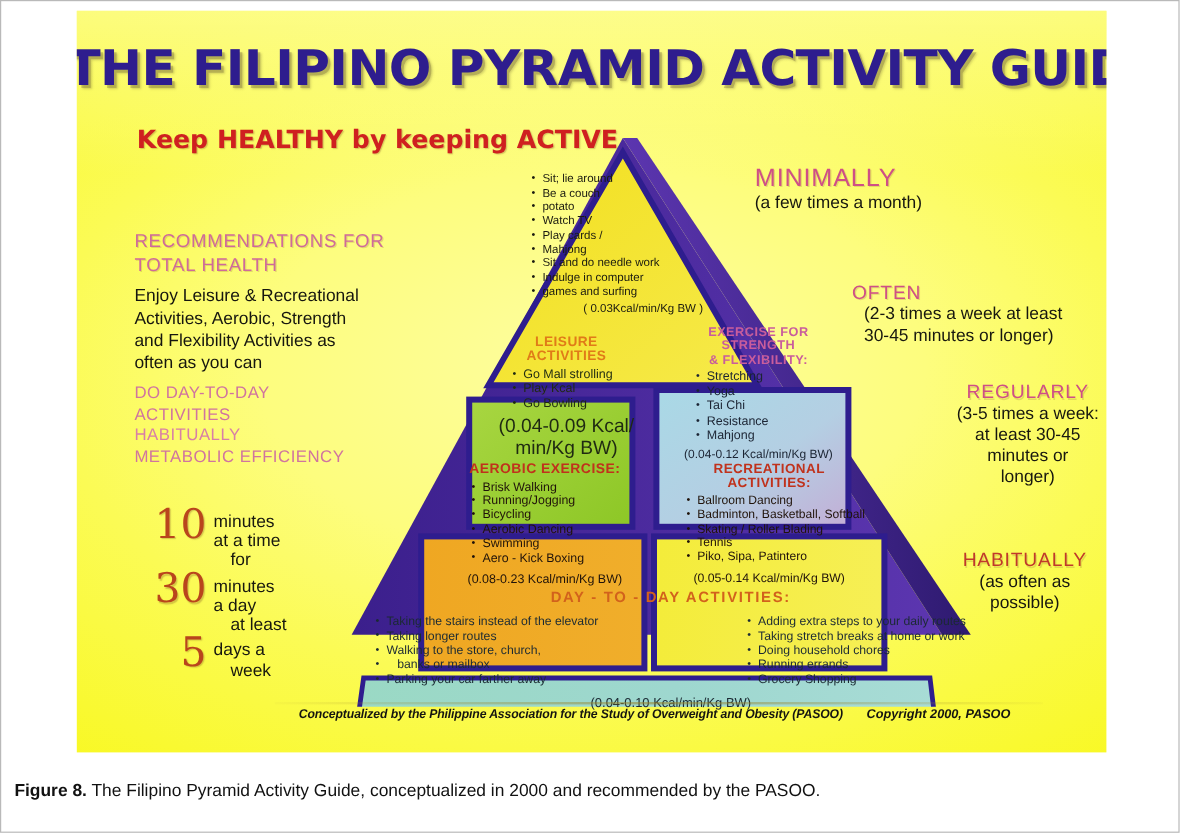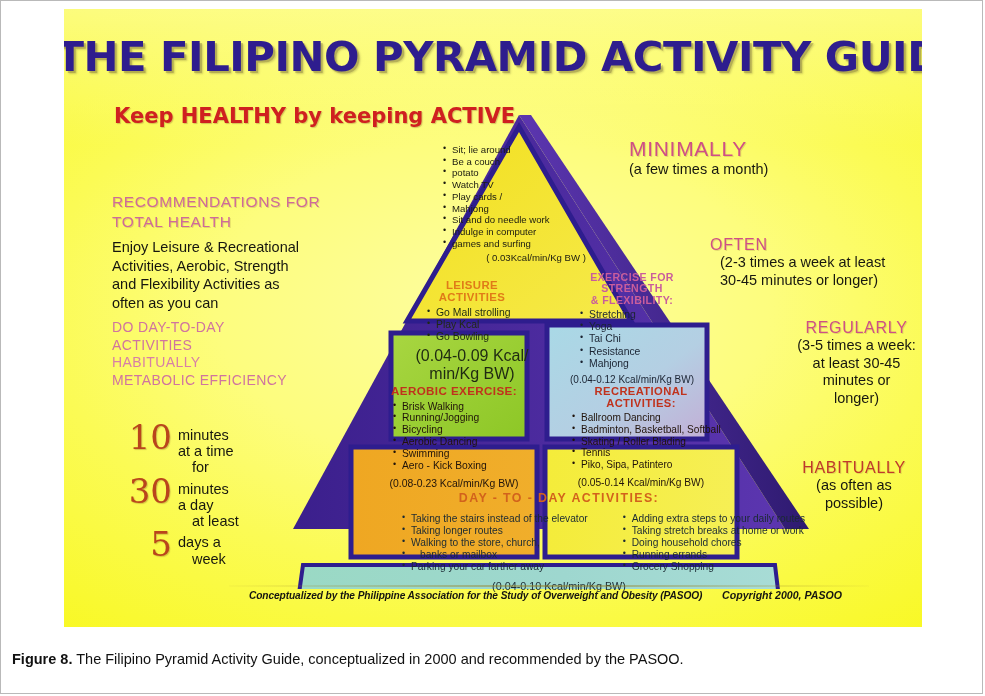--- a/index.html
+++ b/index.html
@@ -116,21 +116,21 @@
   #tier-aerobic .tier-list{margin-left:28px;font-size:10.3px;}
   #tier-aerobic .kcal{margin-top:6px;font-size:10.4px;}
   
   #tier-recreation{left:277px;top:272px;width:170px;padding:4px 4px 0 4px;color:#20130a;}
   #tier-recreation .tier-head{color:#c0321c;font-size:11.2px;}
   #tier-recreation .tier-list{margin-left:12px;font-size:10.1px;}
   #tier-recreation .kcal{margin-top:6px;font-size:10.2px;}
   
   #tier-day{left:34px;top:383px;width:492px;color:#1b2a33;}
   #tier-day .tier-head{color:#d2621c;font-size:12.4px;letter-spacing:1.4px;}
-  #tier-day-cols{display:flex;justify-content:flex-end;gap:35px;margin-top:5px;}
+  #tier-day-cols{display:flex;justify-content:space-between;gap:52px;margin-top:5px;}
   #tier-day .tier-list{font-size:10.2px;}
   #tier-day .kcal{margin-top:7px;font-size:10.8px;}
   
   #poster-footer{
     position:absolute;left:0;bottom:16px;width:800px;height:22px;
   }
   #credit-line{
     position:absolute;left:185px;top:0;font-size:10.6px;font-style:italic;
     font-weight:bold;color:#151510;letter-spacing:-0.1px;white-space:nowrap;
     transform:scaleX(.96);transform-origin:left center;

